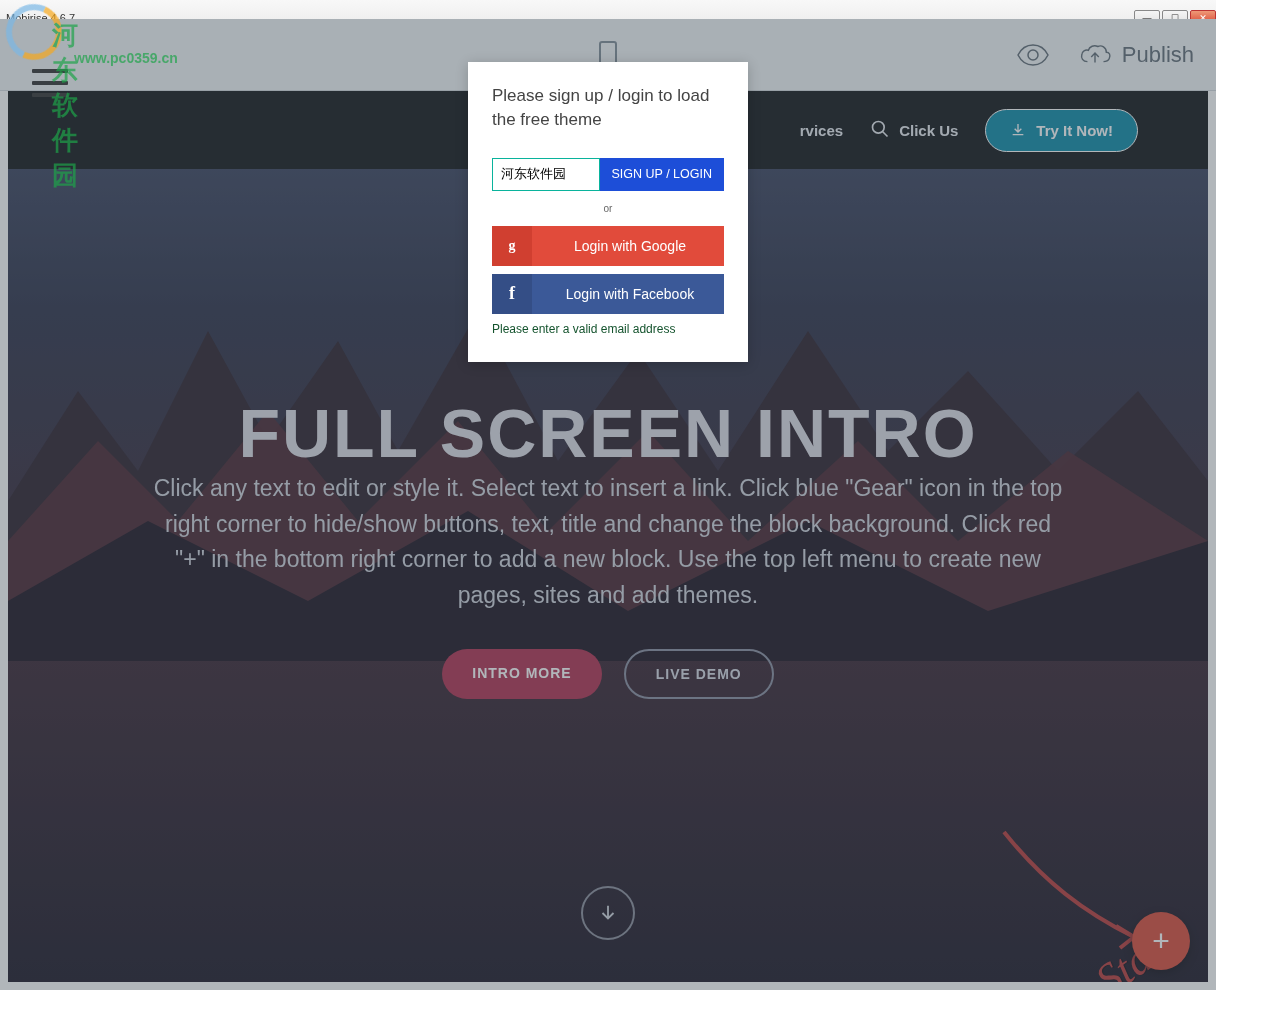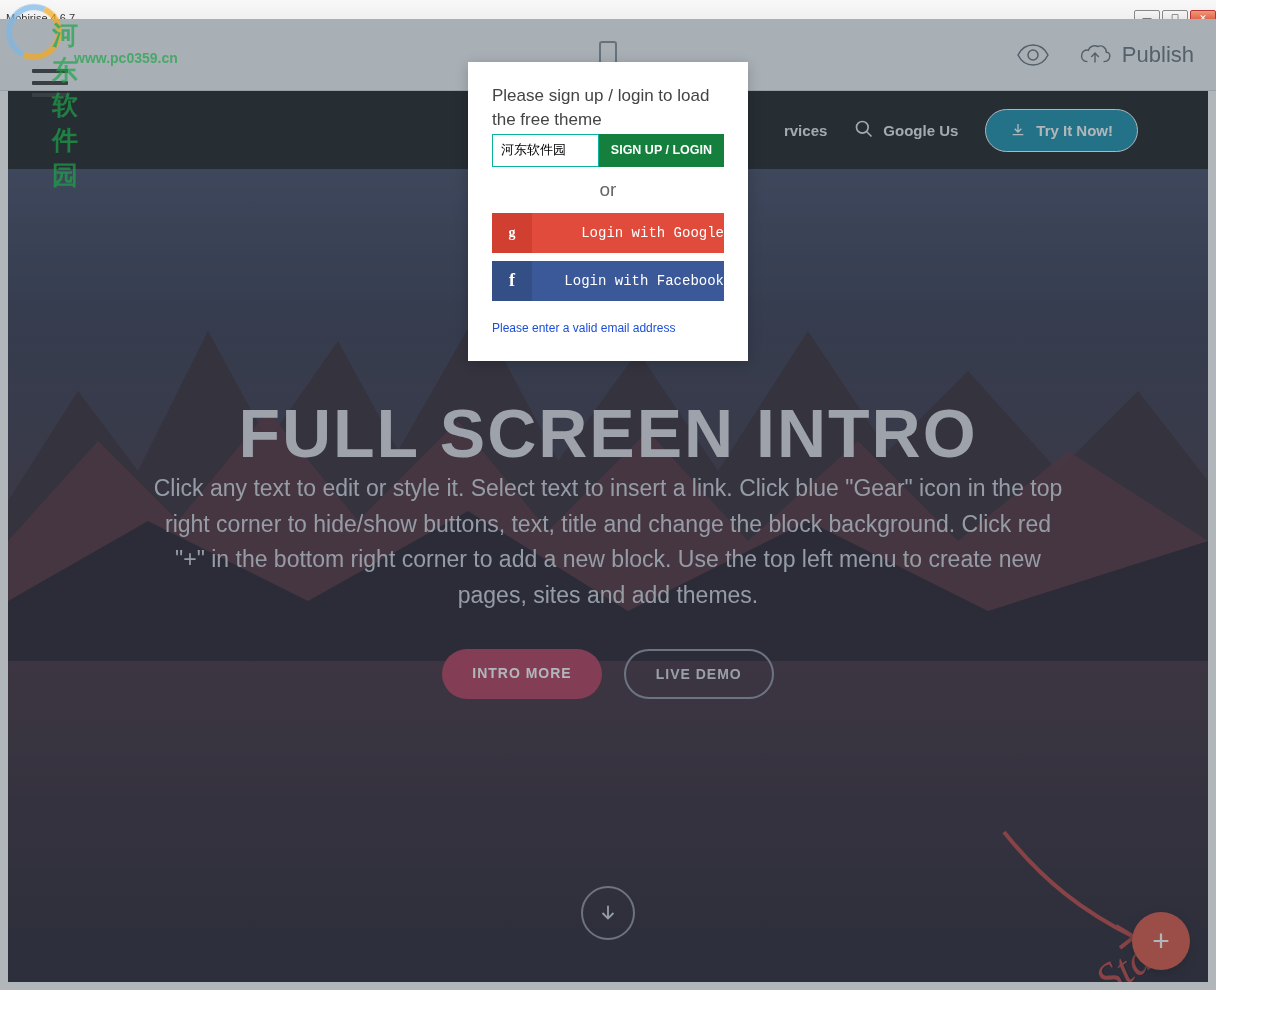--- a/index.html
+++ b/index.html
@@ -58,33 +58,33 @@
 .scroll-down { position:absolute; bottom:42px; left:50%; transform:translateX(-50%); width:54px; height:54px; border:2px solid #8a8d9b; border-radius:50%; display:flex; align-items:center; justify-content:center; }
 .scroll-down svg { width:22px; height:22px; stroke:#cfd3dc; fill:none; stroke-width:2; }
 
 .click-start { position:absolute; right:22px; bottom:24px; transform:rotate(-34deg); transform-origin:bottom right; color:#b93a3a; font-size:44px; font-family:"Comic Sans MS", cursive; font-style:italic; text-shadow:1px 1px 0 rgba(0,0,0,0.3); }
 .click-arrow { position:absolute; right:44px; bottom:20px; width:180px; height:140px; }
 .click-arrow svg { width:100%; height:100%; }
 .fab { position:absolute; right:18px; bottom:12px; width:58px; height:58px; border-radius:50%; background:#d94a3a; display:flex; align-items:center; justify-content:center; color:#fff; font-size:30px; box-shadow:0 3px 8px rgba(0,0,0,0.4); }
 
 
 .modal { position:absolute; left:50%; top:62px; transform:translateX(-50%); width:280px; background:#fff; padding:22px 24px 26px; z-index:50; box-shadow:0 2px 12px rgba(0,0,0,0.2); }
-.modal-title { font-size:17px; color:#444; line-height:1.4; margin-bottom:2px; }
+.modal-title { font-size:17px; color:#444; line-height:1.4; margin-bottom:26px; }
 .email-row { display:flex; margin-bottom:12px; }
 .email-input { flex:1; border:1px solid #09b39c; padding:8px 8px; font-size:13px; min-width:0; }
-.signup-btn { background:#15803d; color:#fff; border:none; padding:0 12px; font-size:12.5px; font-weight:700; white-space:nowrap; }
-.or { text-align:center; color:#666; font-size:19px; margin-bottom:12px; }
+.signup-btn { background:#1d4ed8; color:#fff; border:none; padding:0 12px; font-size:12.5px; font-weight:400; white-space:nowrap; }
+.or { text-align:center; color:#666; font-size:10px; margin-bottom:12px; }
 .social-btn { display:flex; align-items:center; width:100%; height:40px; color:#fff; font-size:14px; margin-bottom:8px; border:none; cursor:pointer; }
 .social-icon { width:40px; display:flex; align-items:center; justify-content:center; align-self:stretch; font-weight:700; }
 .google-btn { background:#e14b3b; }
 .google-btn .social-icon { background:#d03f30; font-family:Georgia,serif; }
 .fb-btn { background:#3b5998; }
 .fb-btn .social-icon { background:#344e86; font-family:Georgia,serif; font-size:18px;}
-.social-label { flex:1; text-align:right; padding-left:4px;font-family:Liberation Mono, monospace; }
-.err { color:#1d4ed8; font-size:12px; margin-top:20px; }
+.social-label { flex:1; text-align:center; padding-left:4px; }
+.err { color:#14532d; font-size:12px; margin-top:8px; }
 </style>
 </head>
 <body>
 
 <div class="titlebar">
   <span>Mobirise 4.6.7</span>
   <div class="titlebar-controls">
     <div class="tb-btn">—</div>
     <div class="tb-btn">☐</div>
     <div class="tb-btn tb-close">✕</div>
@@ -137,21 +137,21 @@
   <div class="site-nav">
     <div class="nav-items">
       <div class="nav-item">
         <span>rvices</span>
       </div>
       <div class="nav-item">
         <span class="search-ico"><svg viewBox="0 0 24 24">
               <circle cx="10" cy="10" r="7"></circle>
               <path d="M15 15 L21 21"></path>
             </svg></span>
-        <span>Google Us</span>
+        <span>Click Us</span>
       </div>
       <div class="try-btn">
         <svg viewBox="0 0 24 24">
             <path d="M12 3 L12 15 M7 10 L12 15 L17 10 M4 19 L20 19"></path>
           </svg>
         <span>Try It Now!</span>
       </div>
     </div>
   </div>
 

